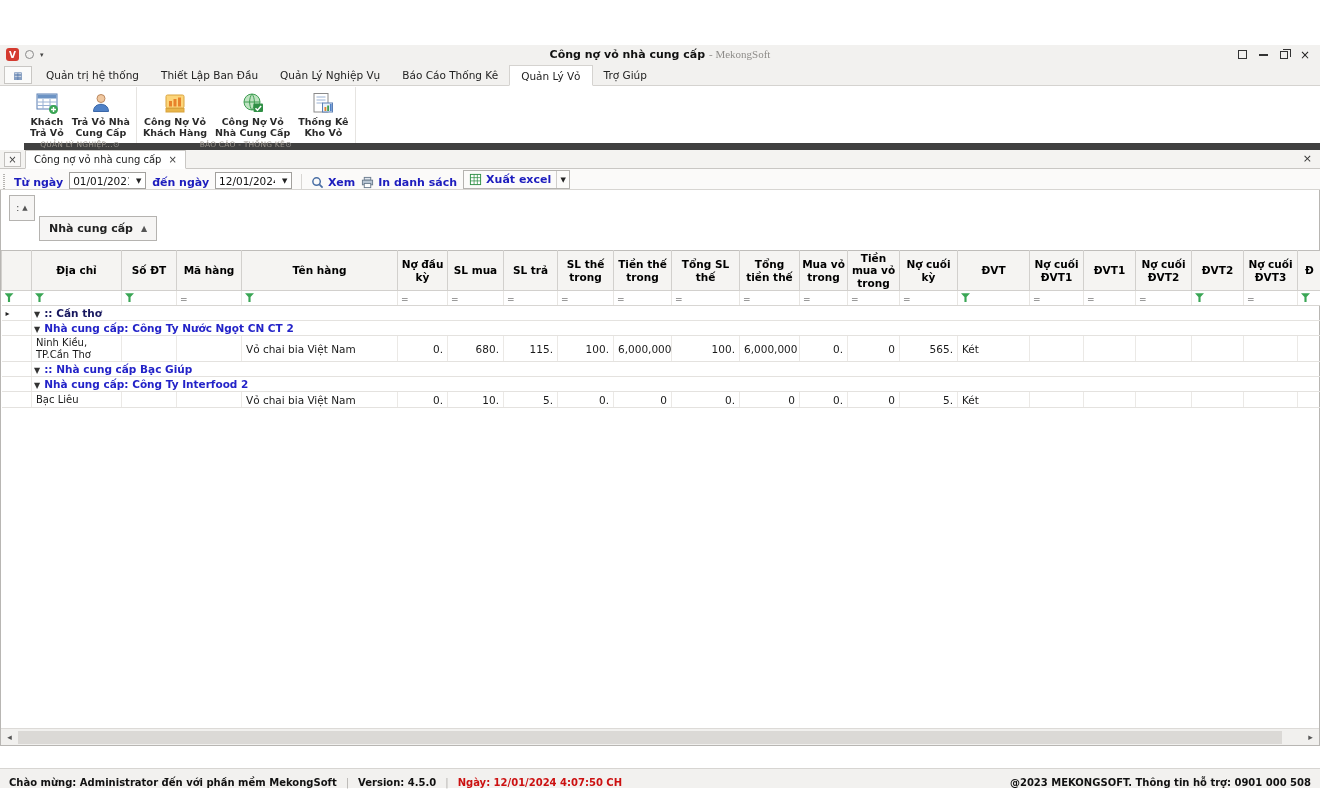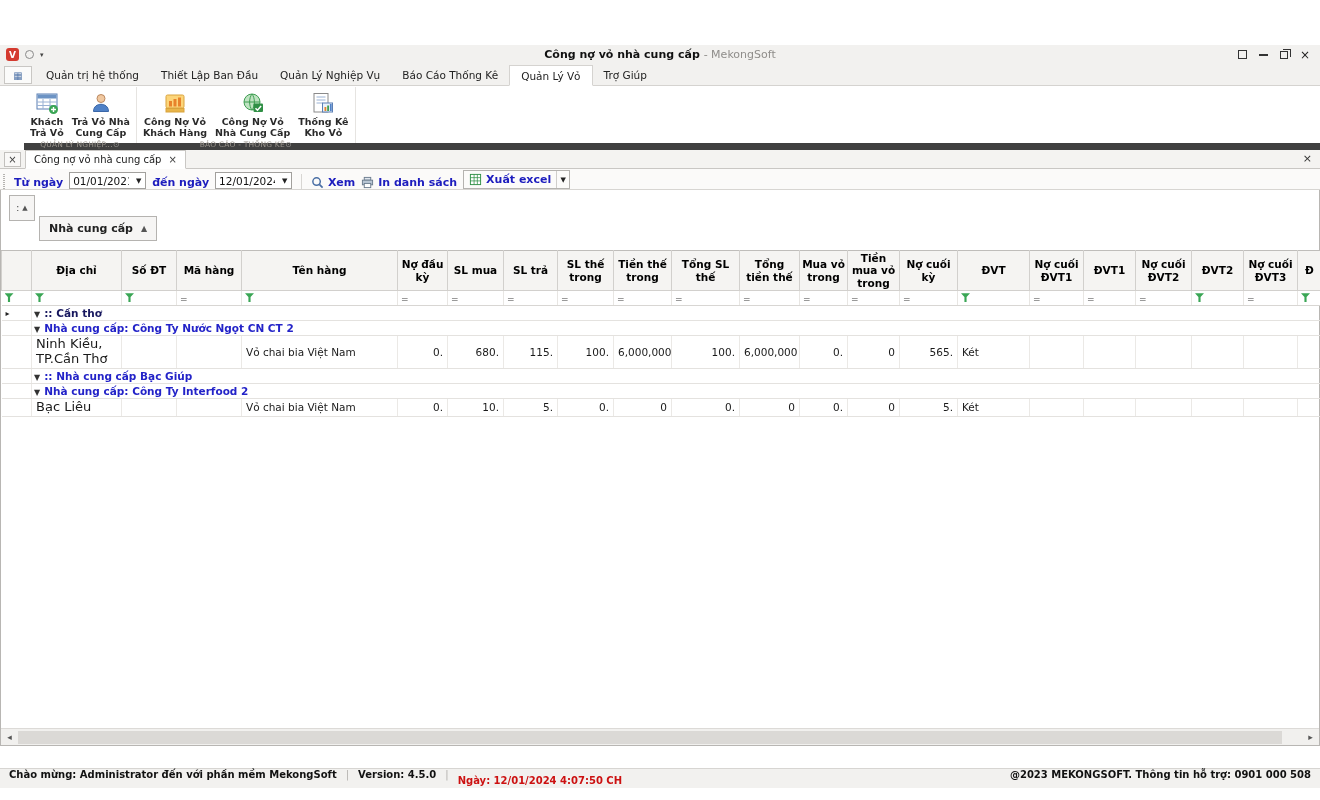--- a/index.html
+++ b/index.html
@@ -7,21 +7,21 @@
   body { font-family:"DejaVu Sans","Liberation Sans",sans-serif; background:#fff; color:#1a1a1a; }
   .app { position:relative; width:1320px; height:800px; background:#fff; overflow:hidden; }
 
   
   .titlebar { position:absolute; top:45px; left:0; width:100%; height:19px; background:#f2f1ef; display:flex; align-items:center; }
   .tb-left { display:flex; align-items:center; gap:6px; padding-left:6px; z-index:2; }
   .logo-badge { width:13px; height:13px; background:var(--logo-red,#d43a2f); color:#fff; font-size:9px; font-weight:bold; border-radius:3px; display:flex; align-items:center; justify-content:center; }
   .circle-btn { width:9px; height:9px; border:1px solid #8a8a8a; border-radius:50%; }
   .tiny-caret { font-size:7px; color:#444; }
   .tb-title { position:absolute; left:0; right:0; text-align:center; font-size:11px; font-weight:bold; color:#111; pointer-events:none; }
-  .tb-title .suffix { color:#8f8d8a; font-weight:normal; }
+  .tb-title .suffix { color:#8f8d8a; font-weight:normal;font-family:Liberation Serif, serif; }
   .tb-controls { margin-left:auto; display:flex; align-items:center; gap:12px; padding-right:10px; z-index:2; }
   .ic-fit { width:9px; height:9px; border:1px solid #333; }
   .ic-min { width:9px; height:2px; background:#333; }
   .ic-restore { width:8px; height:8px; border:1px solid #333; position:relative; background:#f2f1ef; }
   .ic-restore::before { content:""; position:absolute; left:2px; top:-3px; width:7px; height:7px; border:1px solid #333; border-left:none; border-bottom:none; }
   .ic-close { font-size:12px; line-height:10px; color:#222; }
 
   
   .ribbon-tabs { position:absolute; top:64px; left:0; width:100%; height:22px; background:#f2f1ef; border-bottom:1px solid #d5d3d0; display:flex; align-items:flex-end; }
   .app-btn { width:28px; height:18px; margin:0 3px 1px 4px; border:1px solid #c9c7c4; background:#fbfbfa; display:flex; align-items:center; justify-content:center; font-size:10px; color:#4a6fa5; }
@@ -76,28 +76,28 @@
   tr.grp td.gcell { font-weight:bold; padding:1px 2px; }
   tr.grp { height:15px; }
   .exp { font-size:8px; color:#333; margin-right:4px; }
   .g-navy { color:var(--group-navy,#17175e); }
   .g-blue { color:var(--group-blue,#2323c8); }
   .ind-1 { padding-left:8px; } .ind-2 { padding-left:22px; }
   tr.datarow td { color:#1a1a1a; }
   tr.datarow.tall { height:26px; }
   tr.datarow.short { height:16px; }
   .num { text-align:right; }
-  .addr { line-height:1.15; font-size:13px; }
+  .addr { line-height:1.15; font-size:10px; }
 
   .hscroll { position:absolute; left:0; bottom:0; width:100%; height:17px; background:#f1f0ee; border-top:1px solid #dcdad7; display:flex; align-items:center; }
   .sbtn { width:17px; height:17px; display:flex; align-items:center; justify-content:center; font-size:9px; color:#555; }
   .sthumb { flex:1; height:13px; background:#dbd9d6; margin-right:20px; }
 
   
-  .statusbar { position:absolute; top:768px; left:0; width:100%; height:20px; background:#f2f1ef; border-top:1px solid #d7d5d2; display:flex; align-items:flex-start; font-size:10px; padding:0 9px; gap:9px; }
+  .statusbar { position:absolute; top:768px; left:0; width:100%; height:20px; background:#f2f1ef; border-top:1px solid #d7d5d2; display:flex; align-items:flex-end; font-size:10px; padding:0 9px; gap:9px; }
   .sb-b { font-weight:bold; color:#111; white-space:nowrap; }
   .sb-sep { color:#b3b1ae; }
   .sb-date { font-weight:bold; color:var(--date-red,#cc1111); white-space:nowrap;margin-top:6px; }
   .sb-right { margin-left:auto; font-weight:bold; color:#111; white-space:nowrap; }
 </style>
 </head>
 <body>
 
 <div class="app">
 

